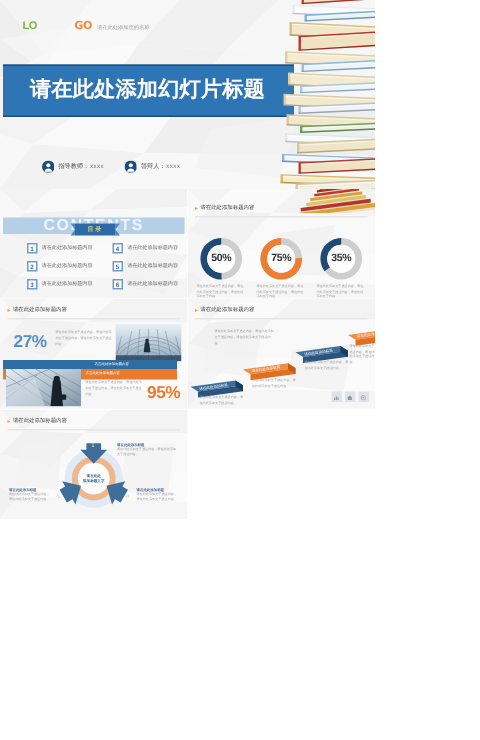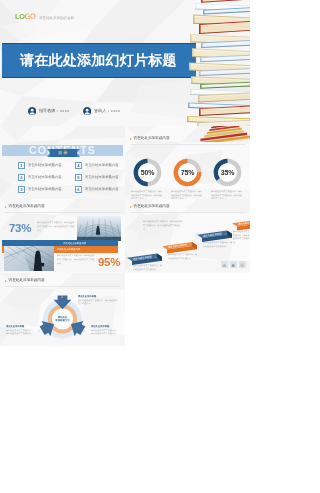--- a/index.html
+++ b/index.html
@@ -11,21 +11,21 @@
   .hdr .tri{width:0;height:0;border-left:2.6px solid #e8a33d;border-top:1.8px solid transparent;border-bottom:1.8px solid transparent;margin-right:1.6px;}
   .hdr .t{font-size:3.6px;line-height:1;color:#3f3f3f;white-space:nowrap;}
   .hline{position:absolute;height:.5px;background:#e6e6e6;}
 
   
   #s1{left:0;top:0;width:250px;height:126px;}
   .cover-titlebar{position:absolute;left:2px;top:43px;width:194px;height:35px;background:#2e75b6;display:flex;align-items:center;border-top:1.2px solid #1f4e79;border-bottom:1.2px solid #1f4e79;box-sizing:border-box;}
   .cover-title{color:#fff;font-size:14.2px;font-weight:bold;letter-spacing:0.05px;margin-left:18px;white-space:nowrap;line-height:1;}
   .cover-logo{position:absolute;left:15px;top:12.2px;display:flex;align-items:baseline;}
   .lg-a{font-size:7.4px;font-weight:bold;color:#7ab648;letter-spacing:-.35px;font-family:Liberation Sans, sans-serif;}
-  .lg-b{font-size:7.4px;font-weight:normal;color:#ef8b3c;letter-spacing:-.35px;font-family:"DejaVu Sans",sans-serif;}
+  .lg-b{font-size:7.4px;font-weight:bold;color:#ef8b3c;letter-spacing:-.35px;font-family:"DejaVu Sans",sans-serif;padding-left:25px;}
   .lg-sub{font-size:3.5px;color:#a3a3a3;margin-left:3.5px;white-space:nowrap;}
   .cover-meta{position:absolute;display:flex;align-items:center;}
   .cover-meta .av{width:8.4px;height:8.4px;display:block;}
   .cover-meta .av svg{width:8.4px;height:8.4px;display:block;}
   .cover-meta .mlabel{font-size:4.1px;color:#4a4a4a;margin-left:2.6px;white-space:nowrap;}
   .cover-meta .mval{font-size:4.1px;color:#7e7e7e;margin-left:.5px;white-space:nowrap;letter-spacing:.3px;}
   .m1{left:28px;top:106.5px;}
   .m2{left:83px;top:106.5px;}
   .books{position:absolute;right:0;top:-3px;width:64px;height:138px;}
 
@@ -358,21 +358,21 @@
       <polygon points="36,40 125,42 125,62 12,58" fill="#fbfbfb"></polygon>
       <polygon points="0,52 12,58 0,73.4" fill="#f1f1f1"></polygon>
       <polygon points="12,58 125,62 125,73.4 0,73.4" fill="#f6f6f6"></polygon>
     </svg>
     <div class="hdr" style="left:5px;top:6px">
       <span class="tri"></span>
       <span class="t">请在此处添加标题内容</span>
     </div>
     <div class="hline" style="left:5px;top:13px;width:115px"></div>
 
-    <div class="pc-big" style="left:9px;top:24px;color:#5b8fc7">73%</div>
+    <div class="pc-big" style="left:9px;top:24px;color:#5b8fc7">27%</div>
     <div class="pc-txt" style="left:37px;top:22px;width:38px">请在此处添加文字描述内容，请在此处添加文字描述内容，请在此处添加文字描述内容。</div>
     <div class="pc-photo" style="left:77px;top:17px;width:44px;height:25px">
       <svg viewBox="0 0 90 48" preserveAspectRatio="none">
         <rect width="90" height="48" fill="#c9d6e2"></rect>
         <rect width="90" height="48" fill="url(#g4a)"></rect>
         <defs>
             <linearGradient id="g4a" x1="0" y1="0" x2="0" y2="1">
               <stop offset="0" stop-color="#eaf1f7"></stop>
               <stop offset="1" stop-color="#8ea6bb"></stop>
             </linearGradient>

